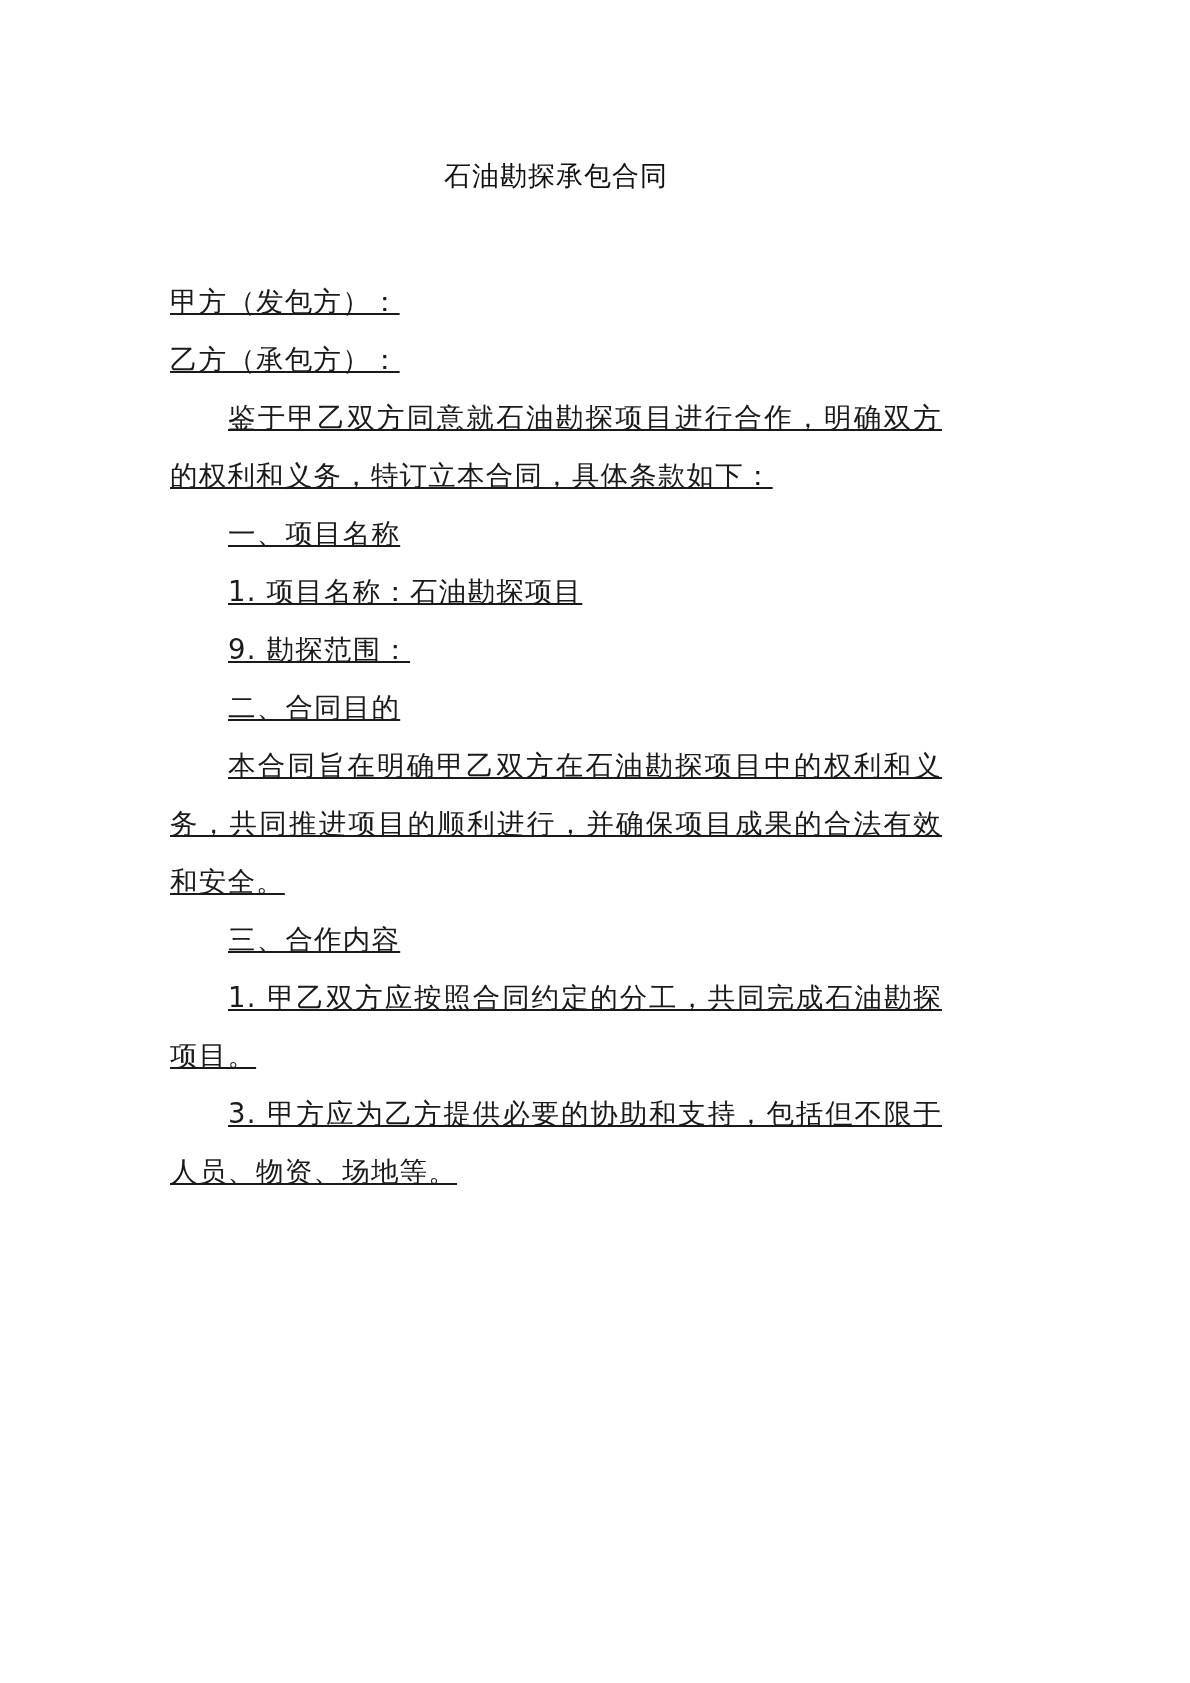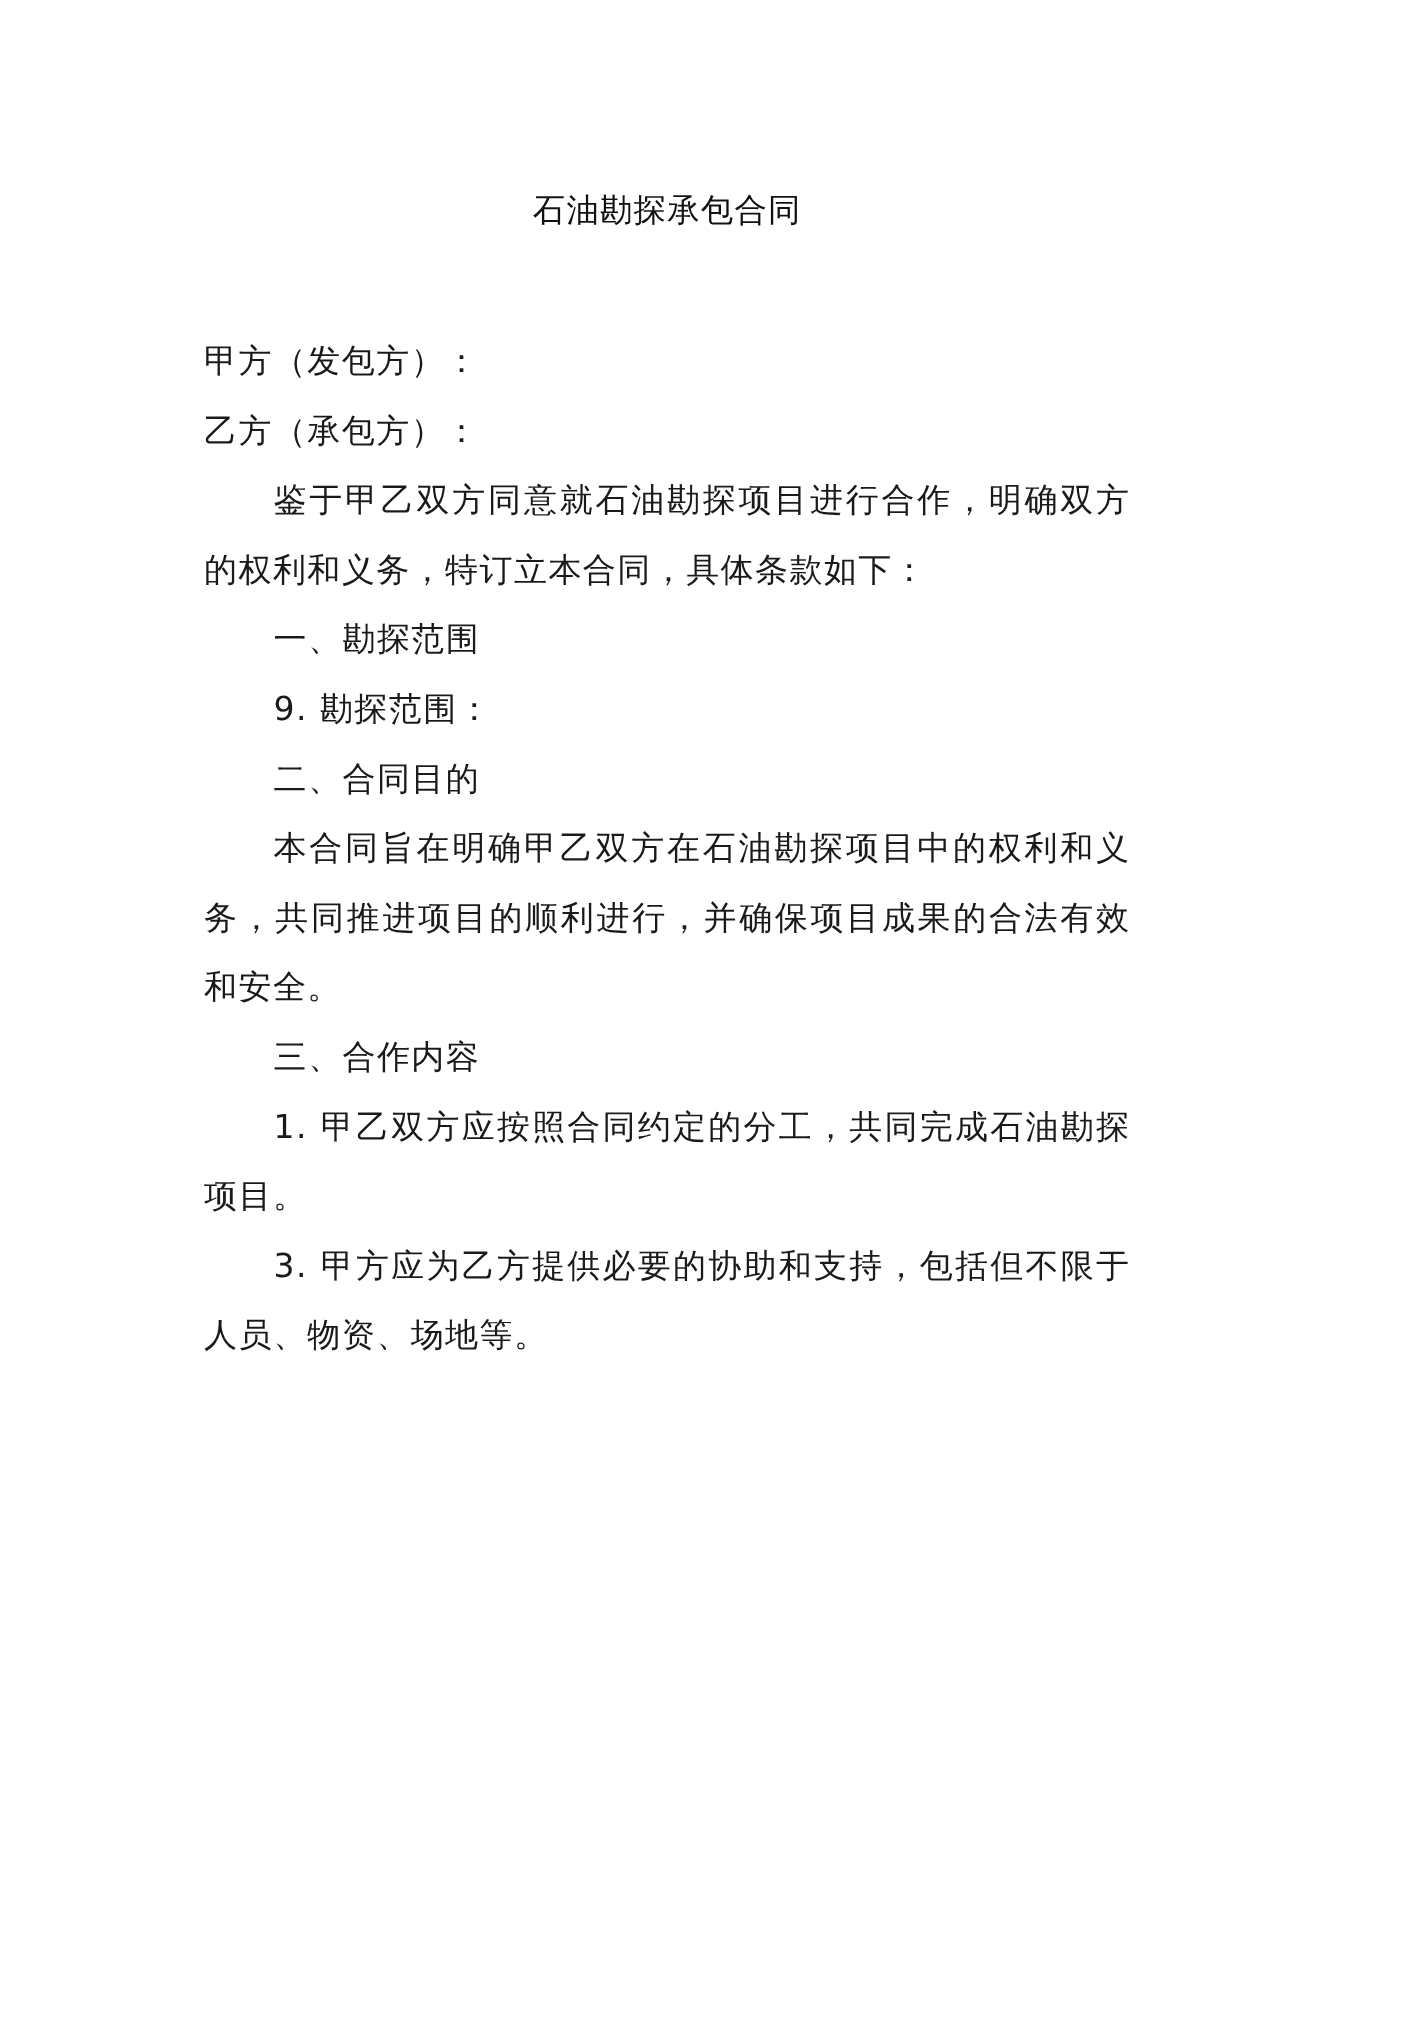--- a/index.html
+++ b/index.html
@@ -39,20 +39,21 @@
       width: 772px;
       font-size: 27.5px;
       line-height: 58px;
       letter-spacing: 1.2px;
     }
     .body p {
       margin: 0;
       padding: 0;
       text-align: justify;
       text-align-last: left;
+      text-decoration: underline;
     }
     .indent {
       text-indent: 58px;
     }
     .blank {
       display: inline-block;
       width: 52px;
       border-bottom: 2px solid #1a1a1a;
       height: 22px;
       vertical-align: baseline;
@@ -62,21 +63,22 @@
 <body>
 
 <div class="page">
   <div class="title">石油勘探承包合同</div>
 
   <div class="body">
     <p>甲方（发包方）：</p>
     <p>乙方（承包方）：</p>
     <p class="indent">鉴于甲乙双方同意就石油勘探项目进行合作，明确双方的权利和义务，特订立本合同，具体条款如下：</p>
 
-    <p class="indent">一、勘探范围</p>
+    <p class="indent">一、项目名称</p>
+    <p class="indent">1. 项目名称：石油勘探项目</p>
     <p class="indent">9. 勘探范围：</p>
 
     <p class="indent">二、合同目的</p>
     <p class="indent">本合同旨在明确甲乙双方在石油勘探项目中的权利和义务，共同推进项目的顺利进行，并确保项目成果的合法有效和安全。</p>
 
     <p class="indent">三、合作内容</p>
     <p class="indent">1. 甲乙双方应按照合同约定的分工，共同完成石油勘探项目。</p>
     <p class="indent">3. 甲方应为乙方提供必要的协助和支持，包括但不限于人员、物资、场地等。</p>
   </div>
 </div>

